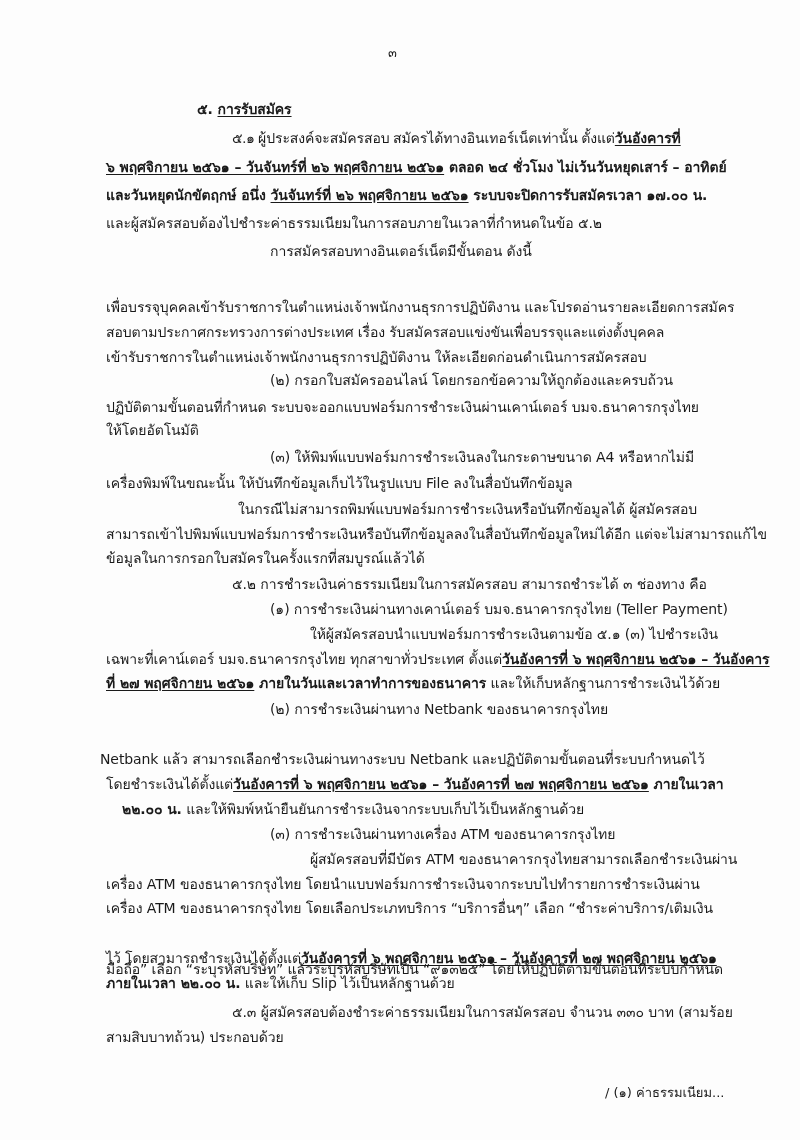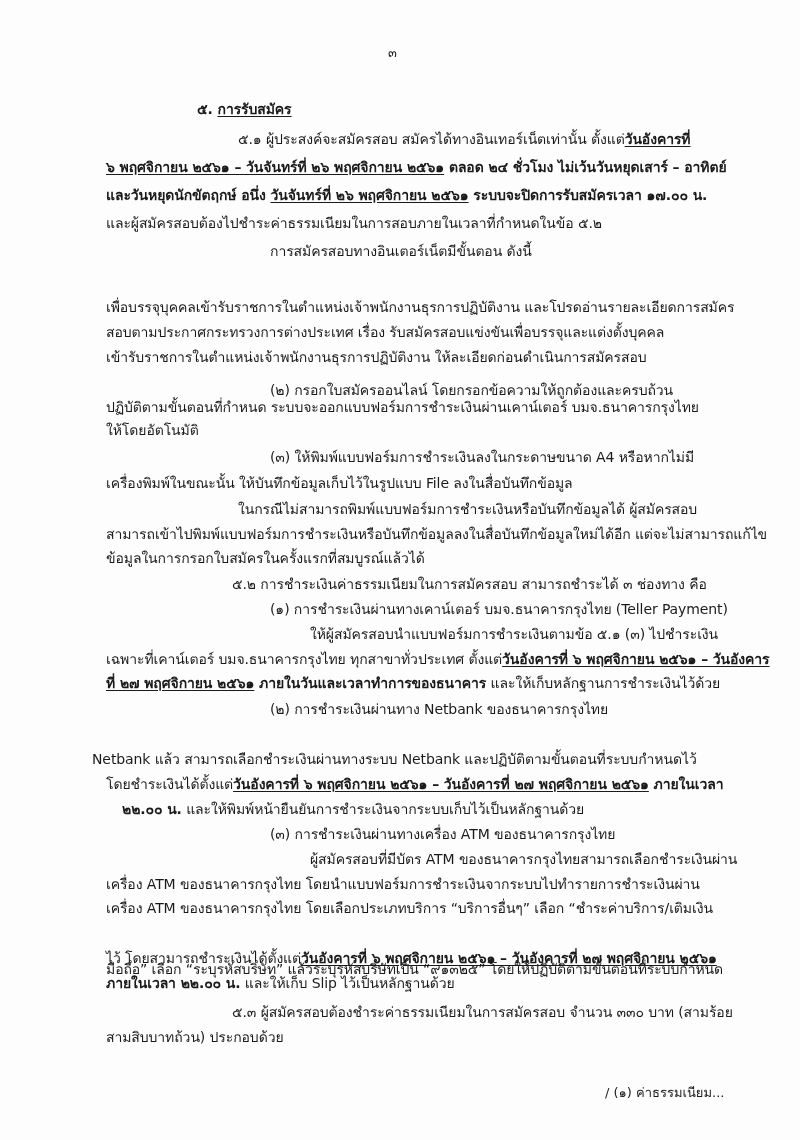--- a/index.html
+++ b/index.html
@@ -22,41 +22,41 @@
 
 <div class="page">
 
   <div class="pageno">๓</div>
 
   <div class="ln b" style="left:197px; top:100px;">
     <span>๕.</span>
     <span class="u">การรับสมัคร</span>
   </div>
 
-  <div class="ln" style="left:238px; top:130px;">
+  <div class="ln" style="left:232px; top:130px;font-family:Liberation Serif, serif;">
     <span>๕.๑ ผู้ประสงค์จะสมัครสอบ สมัครได้ทางอินเทอร์เน็ตเท่านั้น ตั้งแต่</span><span class="u b">วันอังคารที่</span>
   </div>
   <div class="ln" style="left:106px; top:158px;">
     <span class="u b">๖ พฤศจิกายน ๒๕๖๑ – วันจันทร์ที่ ๒๖ พฤศจิกายน ๒๕๖๑</span><span class="b"> ตลอด ๒๔ ชั่วโมง ไม่เว้นวันหยุดเสาร์ – อาทิตย์</span>
   </div>
   <div class="ln" style="left:106px; top:186px;">
     <span class="b">และวันหยุดนักขัตฤกษ์ อนึ่ง </span><span class="u b">วันจันทร์ที่ ๒๖ พฤศจิกายน ๒๕๖๑</span><span class="b"> ระบบจะปิดการรับสมัครเวลา ๑๗.๐๐ น.</span>
   </div>
   <div class="ln" style="left:106px; top:214px;">
     <span>และผู้สมัครสอบต้องไปชำระค่าธรรมเนียมในการสอบภายในเวลาที่กำหนดในข้อ ๕.๒</span>
   </div>
   <div class="ln" style="left:270px; top:242px;">
     <span>การสมัครสอบทางอินเตอร์เน็ตมีขั้นตอน ดังนี้</span>
   </div>
 
   <div class="ln" style="left:106px; top:298px;"><span>เพื่อบรรจุบุคคลเข้ารับราชการในตำแหน่งเจ้าพนักงานธุรการปฏิบัติงาน และโปรดอ่านรายละเอียดการสมัคร</span></div>
   <div class="ln" style="left:106px; top:323px;"><span>สอบตามประกาศกระทรวงการต่างประเทศ เรื่อง รับสมัครสอบแข่งขันเพื่อบรรจุและแต่งตั้งบุคคล</span></div>
   <div class="ln" style="left:106px; top:348px;"><span>เข้ารับราชการในตำแหน่งเจ้าพนักงานธุรการปฏิบัติงาน ให้ละเอียดก่อนดำเนินการสมัครสอบ</span></div>
 
-  <div class="ln" style="left:270px; top:381px;"><span>(๒) กรอกใบสมัครออนไลน์ โดยกรอกข้อความให้ถูกต้องและครบถ้วน</span></div>
+  <div class="ln" style="left:270px; top:371px;"><span>(๒) กรอกใบสมัครออนไลน์ โดยกรอกข้อความให้ถูกต้องและครบถ้วน</span></div>
   <div class="ln" style="left:106px; top:398px;"><span>ปฏิบัติตามขั้นตอนที่กำหนด ระบบจะออกแบบฟอร์มการชำระเงินผ่านเคาน์เตอร์ บมจ.ธนาคารกรุงไทย</span></div>
   <div class="ln" style="left:106px; top:421px;"><span>ให้โดยอัตโนมัติ</span></div>
 
   <div class="ln" style="left:270px; top:448px;"><span>(๓) ให้พิมพ์แบบฟอร์มการชำระเงินลงในกระดาษขนาด A4 หรือหากไม่มี</span></div>
   <div class="ln" style="left:106px; top:474px;"><span>เครื่องพิมพ์ในขณะนั้น ให้บันทึกข้อมูลเก็บไว้ในรูปแบบ File ลงในสื่อบันทึกข้อมูล</span></div>
   <div class="ln" style="left:238px; top:500px;"><span>ในกรณีไม่สามารถพิมพ์แบบฟอร์มการชำระเงินหรือบันทึกข้อมูลได้ ผู้สมัครสอบ</span></div>
   <div class="ln" style="left:106px; top:525px;"><span>สามารถเข้าไปพิมพ์แบบฟอร์มการชำระเงินหรือบันทึกข้อมูลลงในสื่อบันทึกข้อมูลใหม่ได้อีก แต่จะไม่สามารถแก้ไข</span></div>
   <div class="ln" style="left:106px; top:549px;"><span>ข้อมูลในการกรอกใบสมัครในครั้งแรกที่สมบูรณ์แล้วได้</span></div>
 
   <div class="ln" style="left:232px; top:575px;"><span>๕.๒ การชำระเงินค่าธรรมเนียมในการสมัครสอบ สามารถชำระได้ ๓ ช่องทาง คือ</span></div>
@@ -64,21 +64,21 @@
   <div class="ln" style="left:270px; top:600px;"><span>(๑) การชำระเงินผ่านทางเคาน์เตอร์ บมจ.ธนาคารกรุงไทย (Teller Payment)</span></div>
   <div class="ln" style="left:310px; top:625px;"><span>ให้ผู้สมัครสอบนำแบบฟอร์มการชำระเงินตามข้อ ๕.๑ (๓) ไปชำระเงิน</span></div>
   <div class="ln" style="left:106px; top:650px;">
     <span>เฉพาะที่เคาน์เตอร์ บมจ.ธนาคารกรุงไทย ทุกสาขาทั่วประเทศ ตั้งแต่</span><span class="u b">วันอังคารที่ ๖ พฤศจิกายน ๒๕๖๑ – วันอังคาร</span>
   </div>
   <div class="ln" style="left:106px; top:674px;">
     <span class="u b">ที่ ๒๗ พฤศจิกายน ๒๕๖๑</span><span class="b"> ภายในวันและเวลาทำการของธนาคาร</span><span> และให้เก็บหลักฐานการชำระเงินไว้ด้วย</span>
   </div>
 
   <div class="ln" style="left:270px; top:700px;"><span>(๒) การชำระเงินผ่านทาง Netbank ของธนาคารกรุงไทย</span></div>
-  <div class="ln" style="left:92px; top:750px;"><span>Netbank แล้ว สามารถเลือกชำระเงินผ่านทางระบบ Netbank และปฏิบัติตามขั้นตอนที่ระบบกำหนดไว้</span></div>
+  <div class="ln" style="left:100px; top:750px;"><span>Netbank แล้ว สามารถเลือกชำระเงินผ่านทางระบบ Netbank และปฏิบัติตามขั้นตอนที่ระบบกำหนดไว้</span></div>
   <div class="ln" style="left:106px; top:775px;">
     <span>โดยชำระเงินได้ตั้งแต่</span><span class="u b">วันอังคารที่ ๖ พฤศจิกายน ๒๕๖๑ – วันอังคารที่ ๒๗ พฤศจิกายน ๒๕๖๑</span><span class="b"> ภายในเวลา</span>
   </div>
   <div class="ln" style="left:122px; top:800px;">
     <span class="b">๒๒.๐๐ น.</span><span> และให้พิมพ์หน้ายืนยันการชำระเงินจากระบบเก็บไว้เป็นหลักฐานด้วย</span>
   </div>
 
   <div class="ln" style="left:270px; top:825px;"><span>(๓) การชำระเงินผ่านทางเครื่อง ATM ของธนาคารกรุงไทย</span></div>
   <div class="ln" style="left:310px; top:850px;"><span>ผู้สมัครสอบที่มีบัตร ATM ของธนาคารกรุงไทยสามารถเลือกชำระเงินผ่าน</span></div>
   <div class="ln" style="left:106px; top:875px;"><span>เครื่อง ATM ของธนาคารกรุงไทย โดยนำแบบฟอร์มการชำระเงินจากระบบไปทำรายการชำระเงินผ่าน</span></div>

